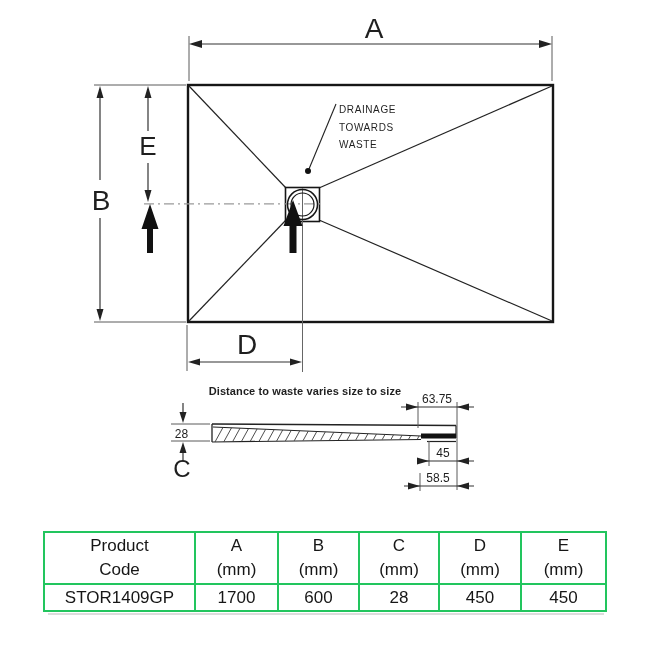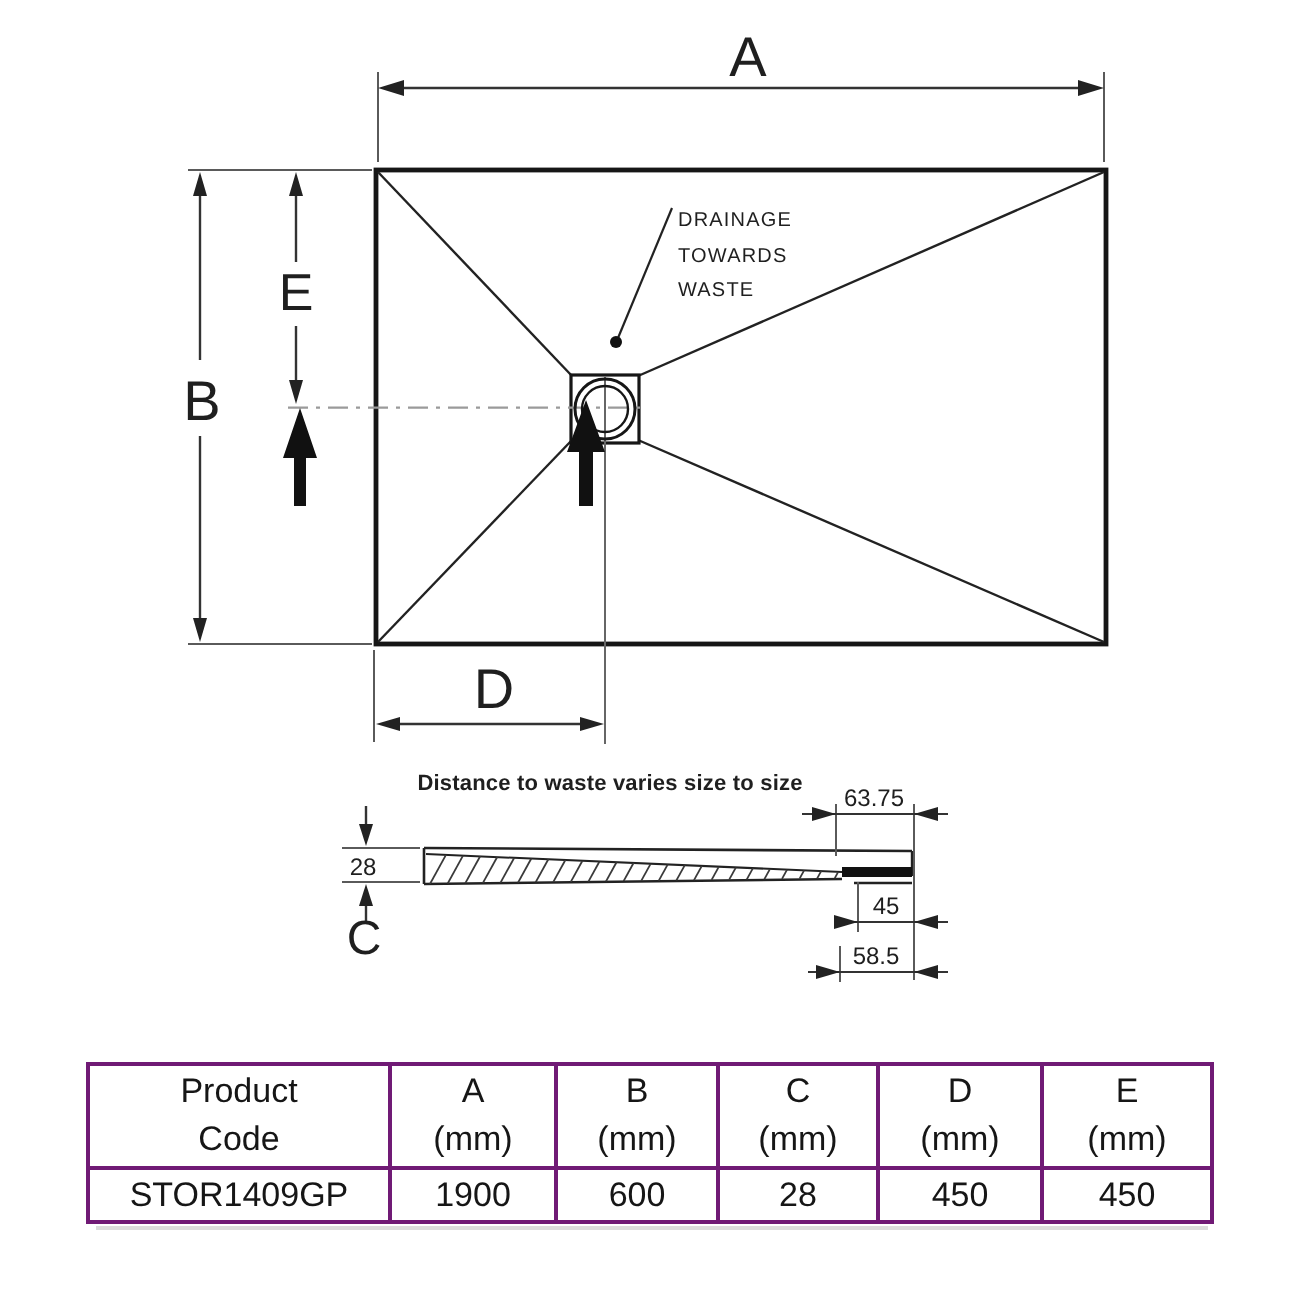--- a/index.html
+++ b/index.html
@@ -14,21 +14,21 @@
   .dim-num{font-size:12px;}
   .note-text{font-size:10px;letter-spacing:0.6px;}
   .caption-text{font-size:11px;font-weight:600;letter-spacing:0.1px;}
 
   table.dims{
     position:absolute;left:43px;top:531px;width:562px;
     border-collapse:collapse;table-layout:fixed;
     font-size:17px;color:#161616;
   }
   table.dims th,table.dims td{
-    border:2px solid #701a75;text-align:center;vertical-align:middle;
+    border:2px solid #22c55e;text-align:center;vertical-align:middle;
     padding:0;font-weight:normal;
   }
   table.dims thead th{height:50px;}
   table.dims tbody td{height:25px;}
   table.dims th span{display:block;line-height:24px;}
 </style>
 </head>
 <body>
 
 <div id="stage">
@@ -223,21 +223,21 @@
       </th>
       <th>
         <span>E</span>
         <span>(mm)</span>
       </th>
     </tr>
   </thead>
   <tbody>
     <tr>
       <td>STOR1409GP</td>
-      <td>1900</td>
+      <td>1700</td>
       <td>600</td>
       <td>28</td>
       <td>450</td>
       <td>450</td>
     </tr>
   </tbody>
 </table>
 
 </div>
 

